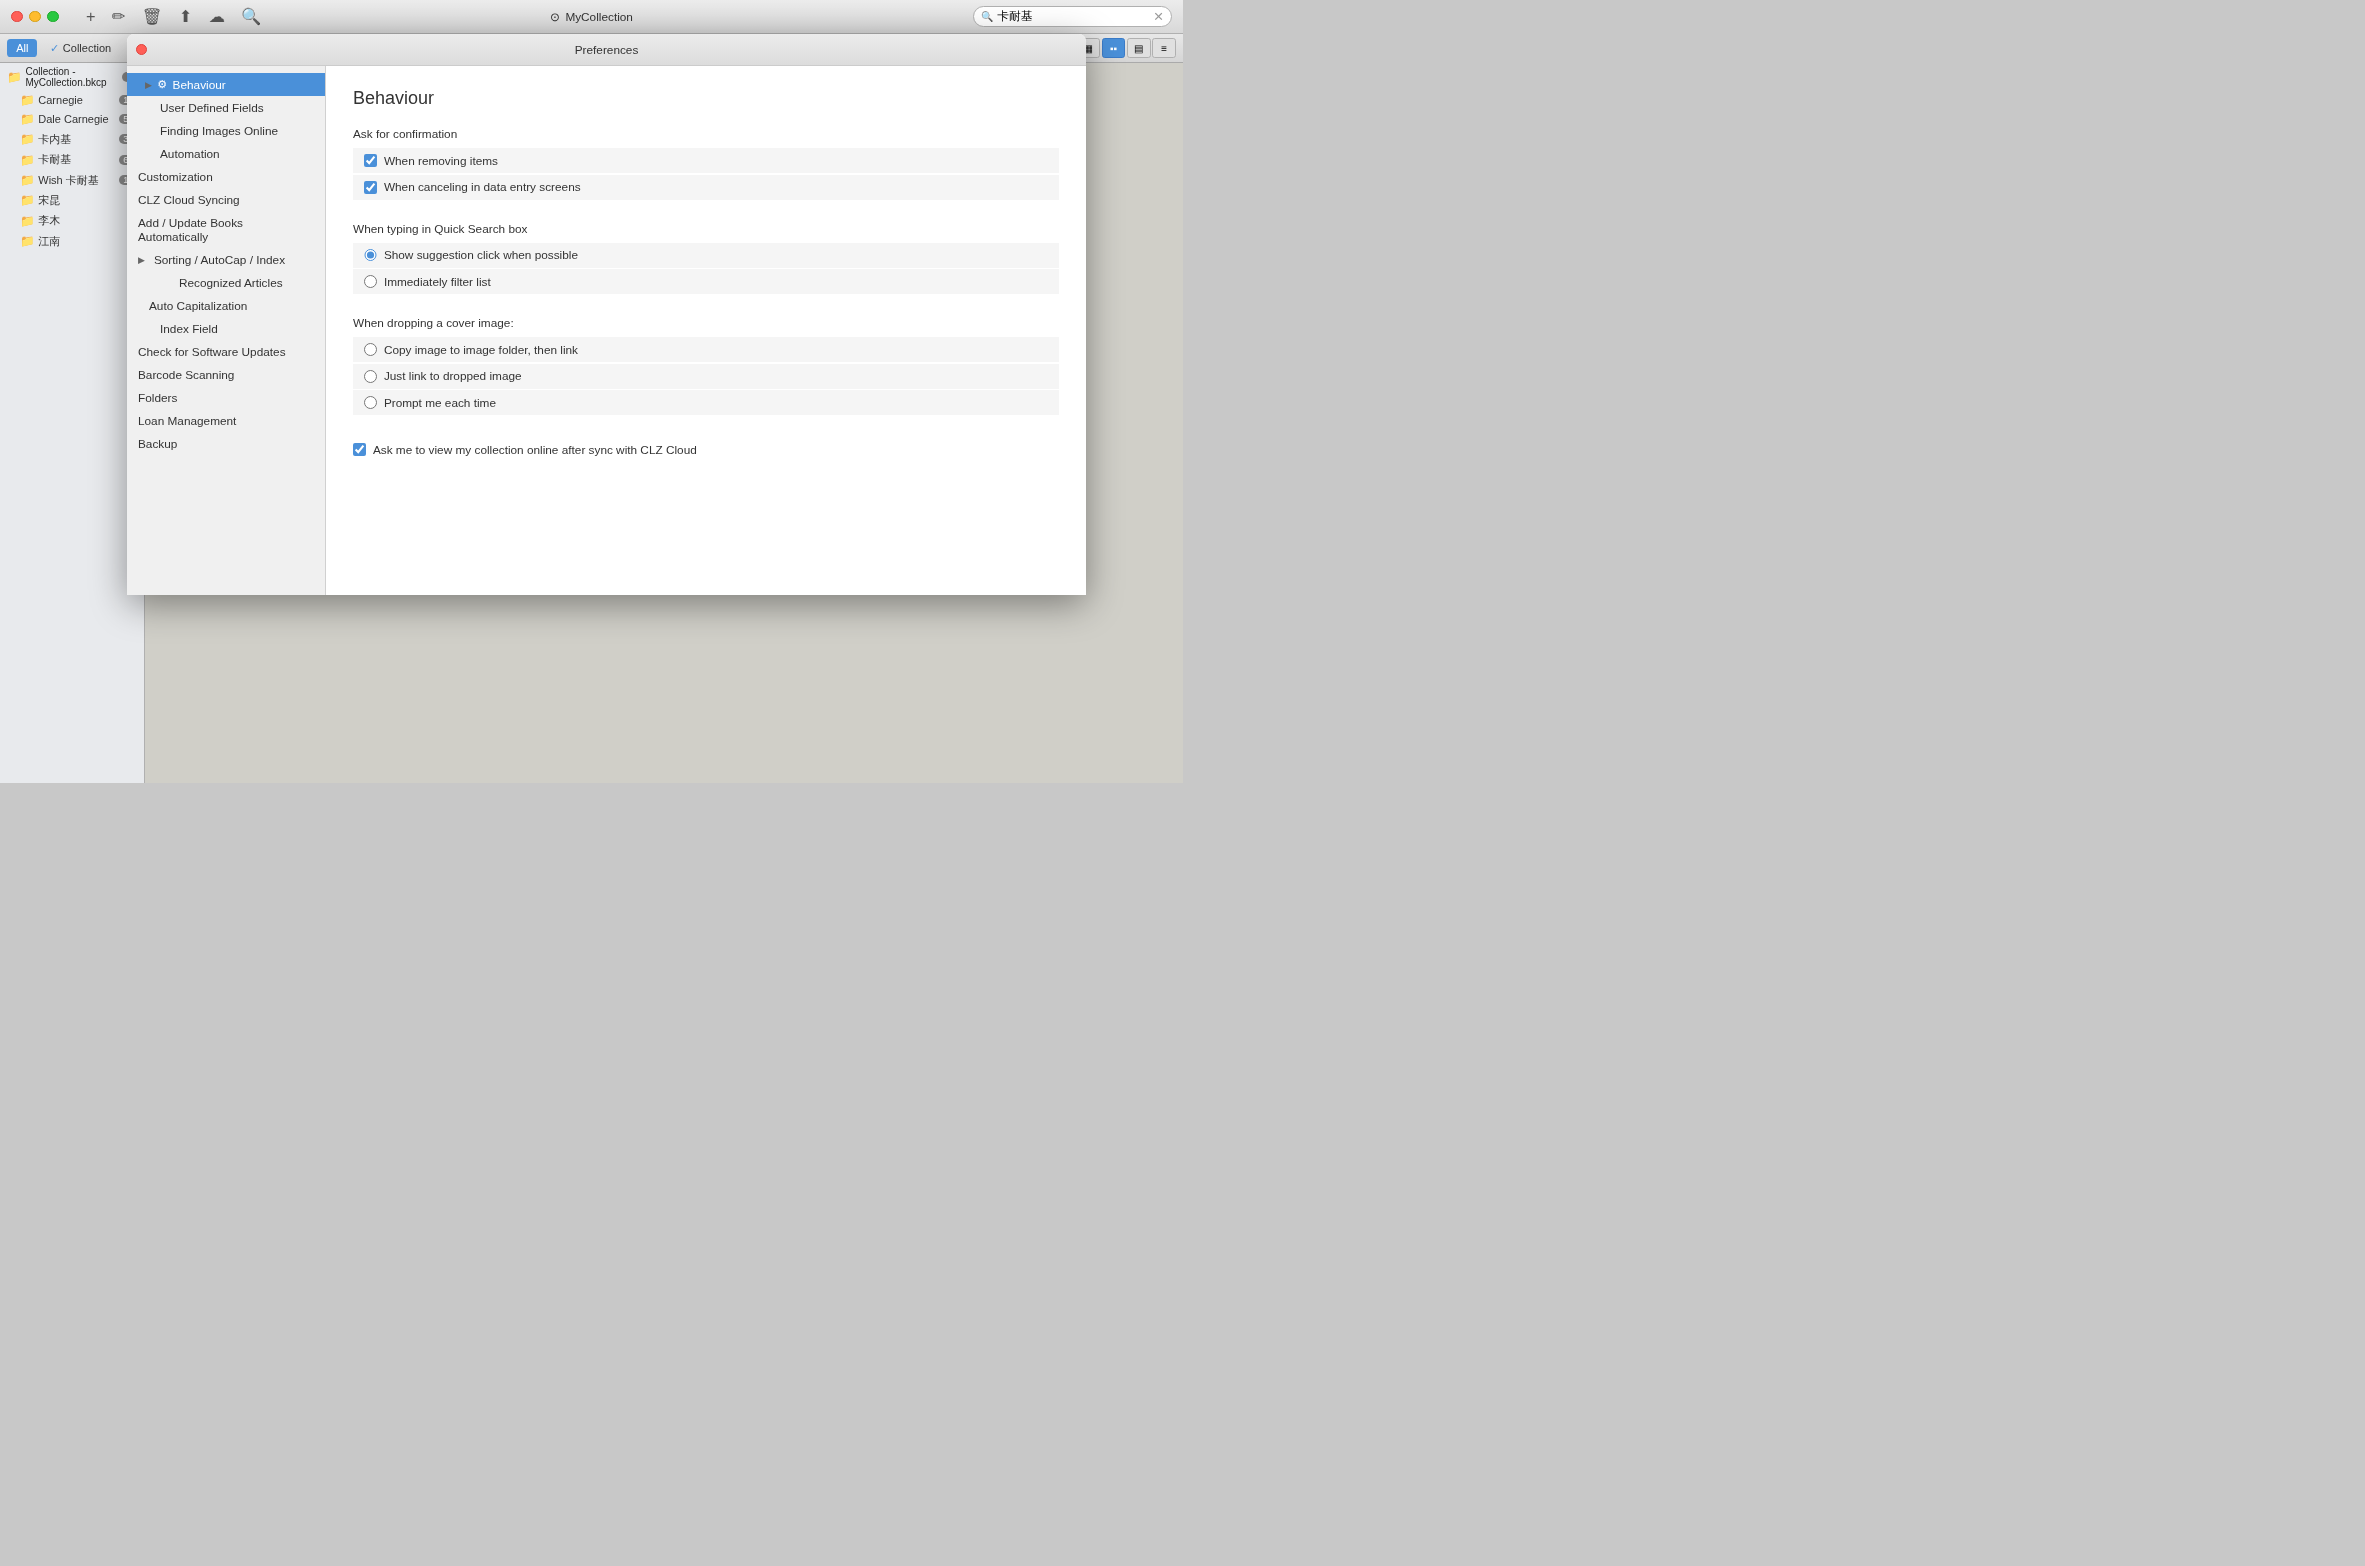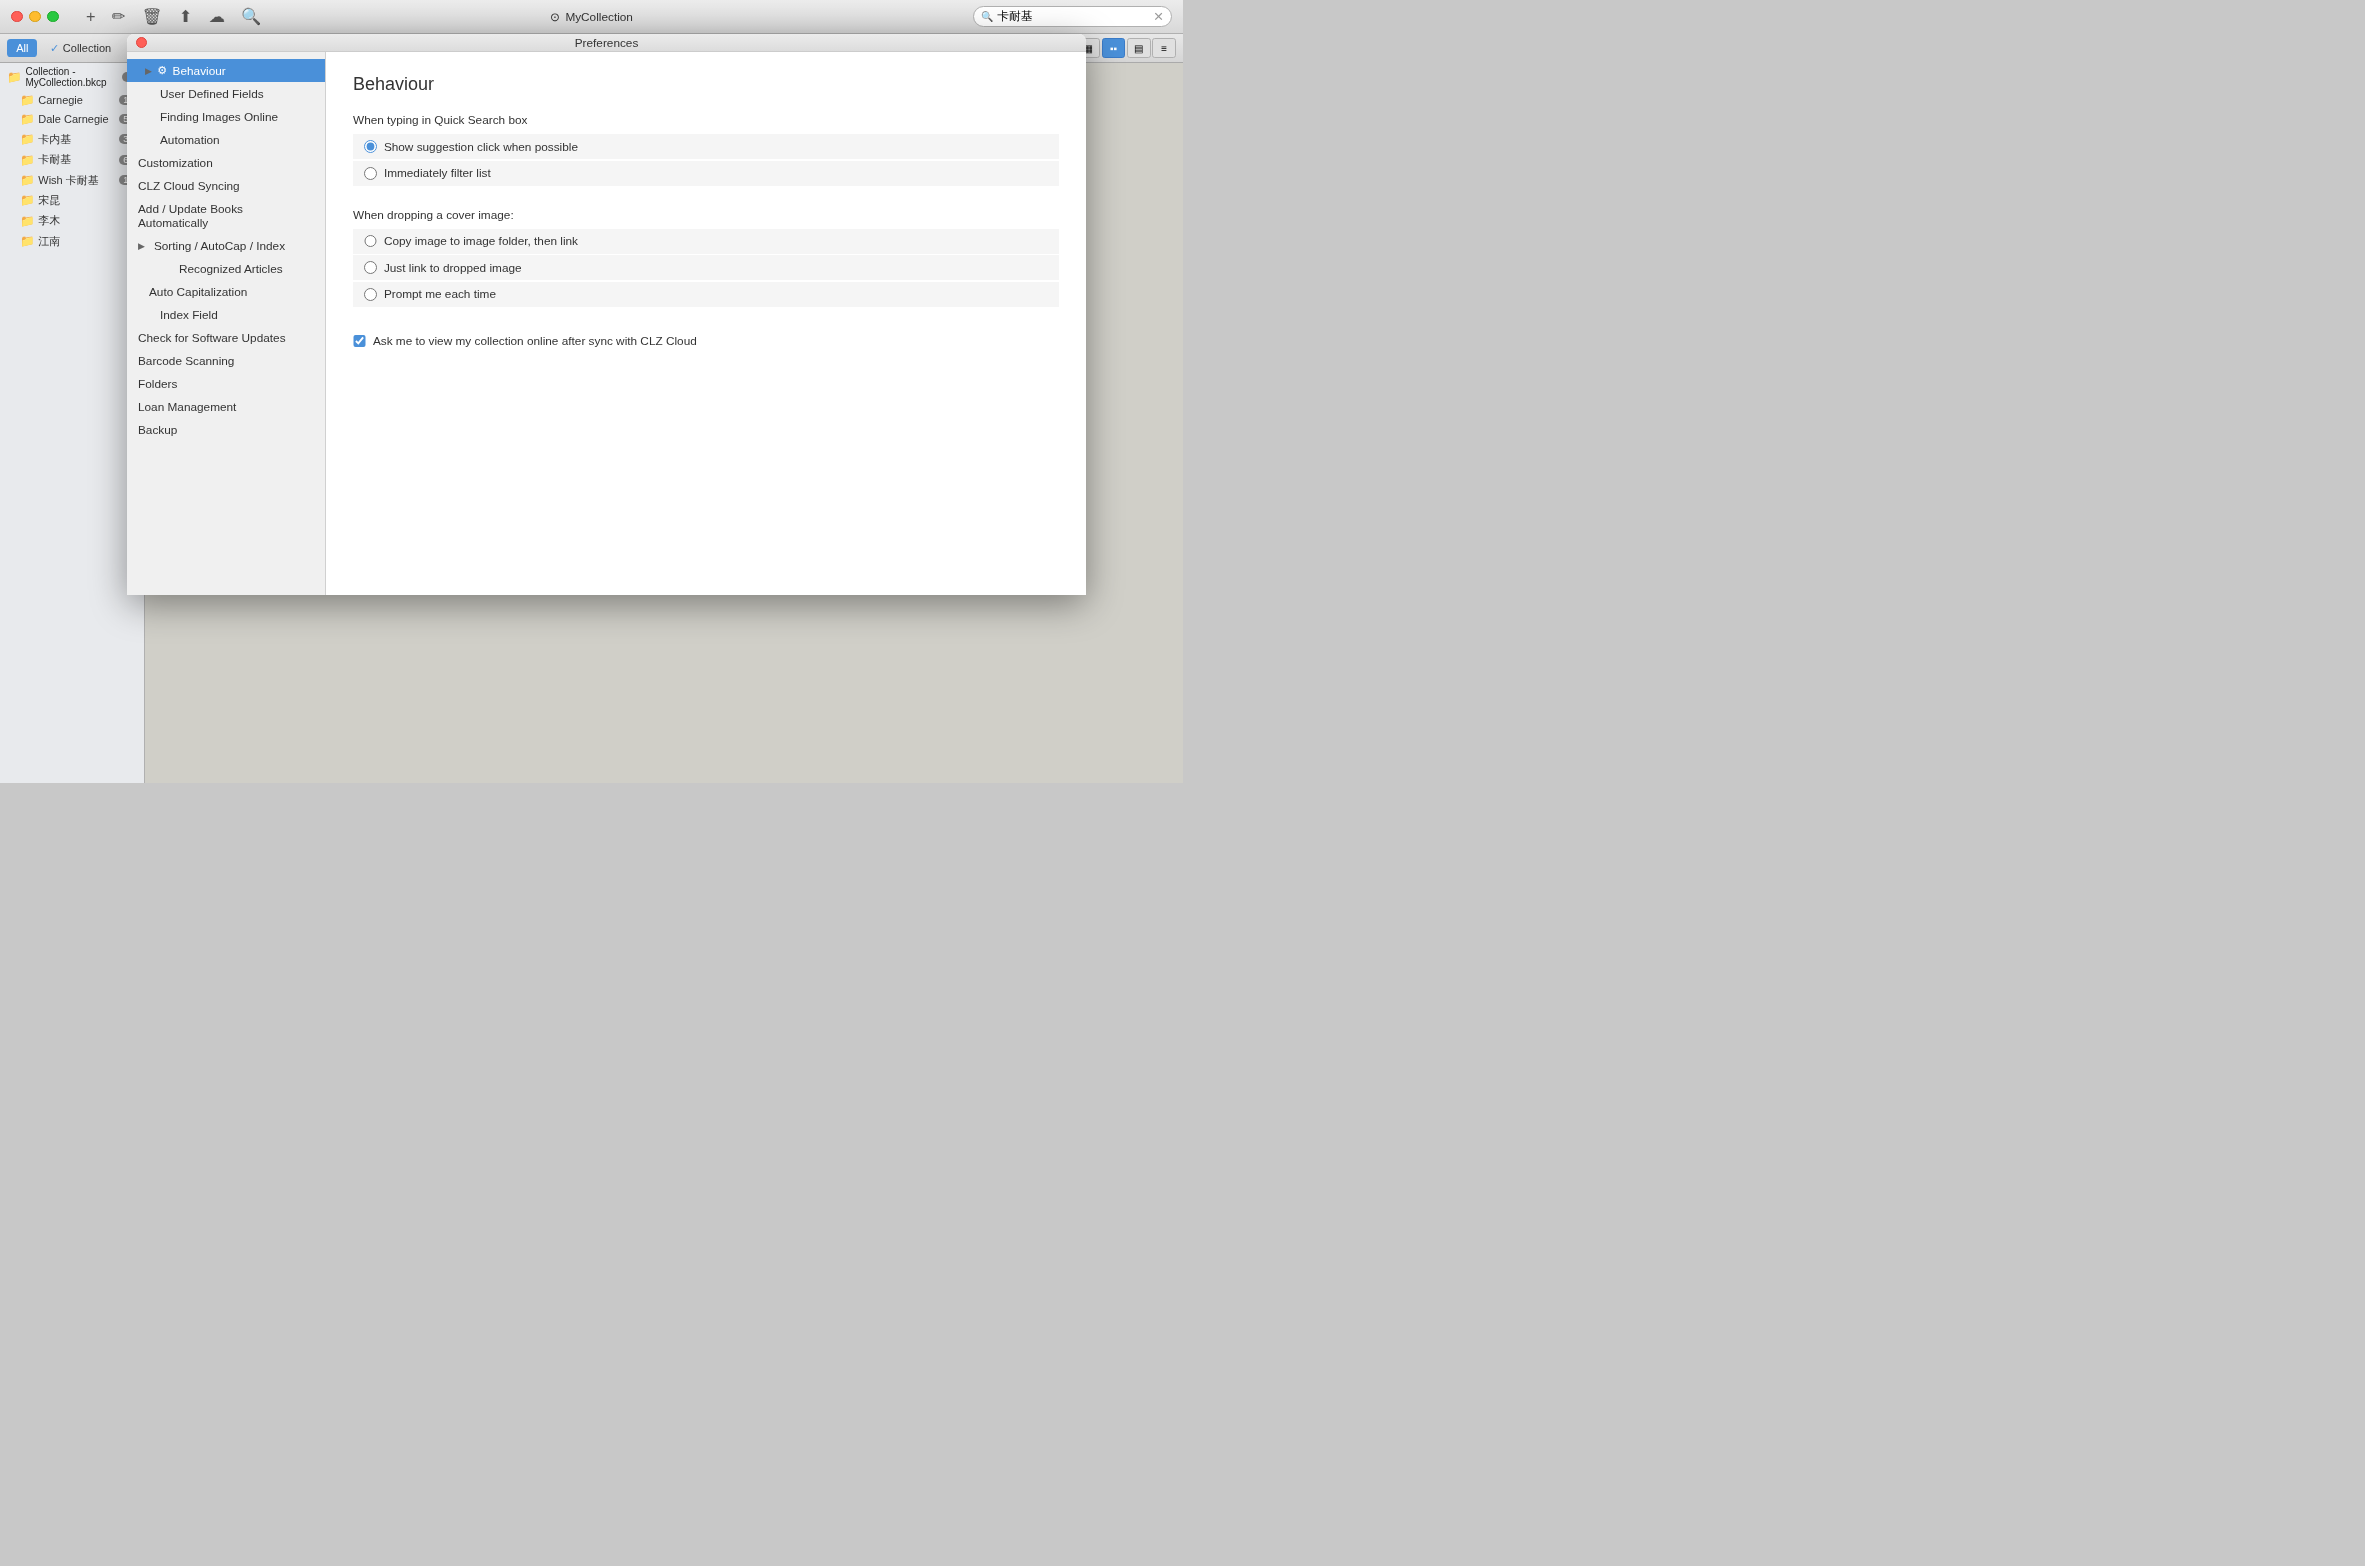--- a/index.html
+++ b/index.html
@@ -303,21 +303,21 @@
       width: 959px;
       height: 561px;
       background: white;
       border-radius: 7.2px;
       box-shadow: 0 9px 36px rgba(0,0,0,0.4);
       z-index: 100;
       display: flex;
       flex-direction: column;
     }
     .pref-titlebar {
-      height: 18px;
+      height: 32px;
       background: linear-gradient(to bottom, #ececec, #dcdcdc);
       border-radius: 7.2px 7.2px 0 0;
       display: flex;
       align-items: center;
       padding: 0 9px;
       border-bottom: 0.9px solid #ccc;
       position: relative;
     }
     .pref-title {
       position: absolute;
@@ -659,20 +659,31 @@
         <span>Loan Management</span>
       </div>
       <div class="pref-nav-parent">
         <span>Backup</span>
       </div>
     </div>
 
     <div class="pref-content">
       <h2 class="pref-section-title">Behaviour</h2>
 
+      <div class="pref-group">
+        <div class="pref-group-label">Ask for confirmation</div>
+        <div class="pref-option-row">
+          <input type="checkbox" class="pref-checkbox" checked="" style="">
+          <span class="pref-option-text">When removing items</span>
+        </div>
+        <div class="pref-option-row">
+          <input type="checkbox" class="pref-checkbox" checked="" style="">
+          <span class="pref-option-text">When canceling in data entry screens</span>
+        </div>
+      </div>
 
 
       <div class="pref-group">
         <div class="pref-group-label">When typing in Quick Search box</div>
         <div class="pref-option-row">
           <input type="radio" class="pref-radio" name="quick_search" checked="" style="">
           <span class="pref-option-text">Show suggestion click when possible</span>
         </div>
         <div class="pref-option-row">
           <input type="radio" class="pref-radio" name="quick_search" style="">

